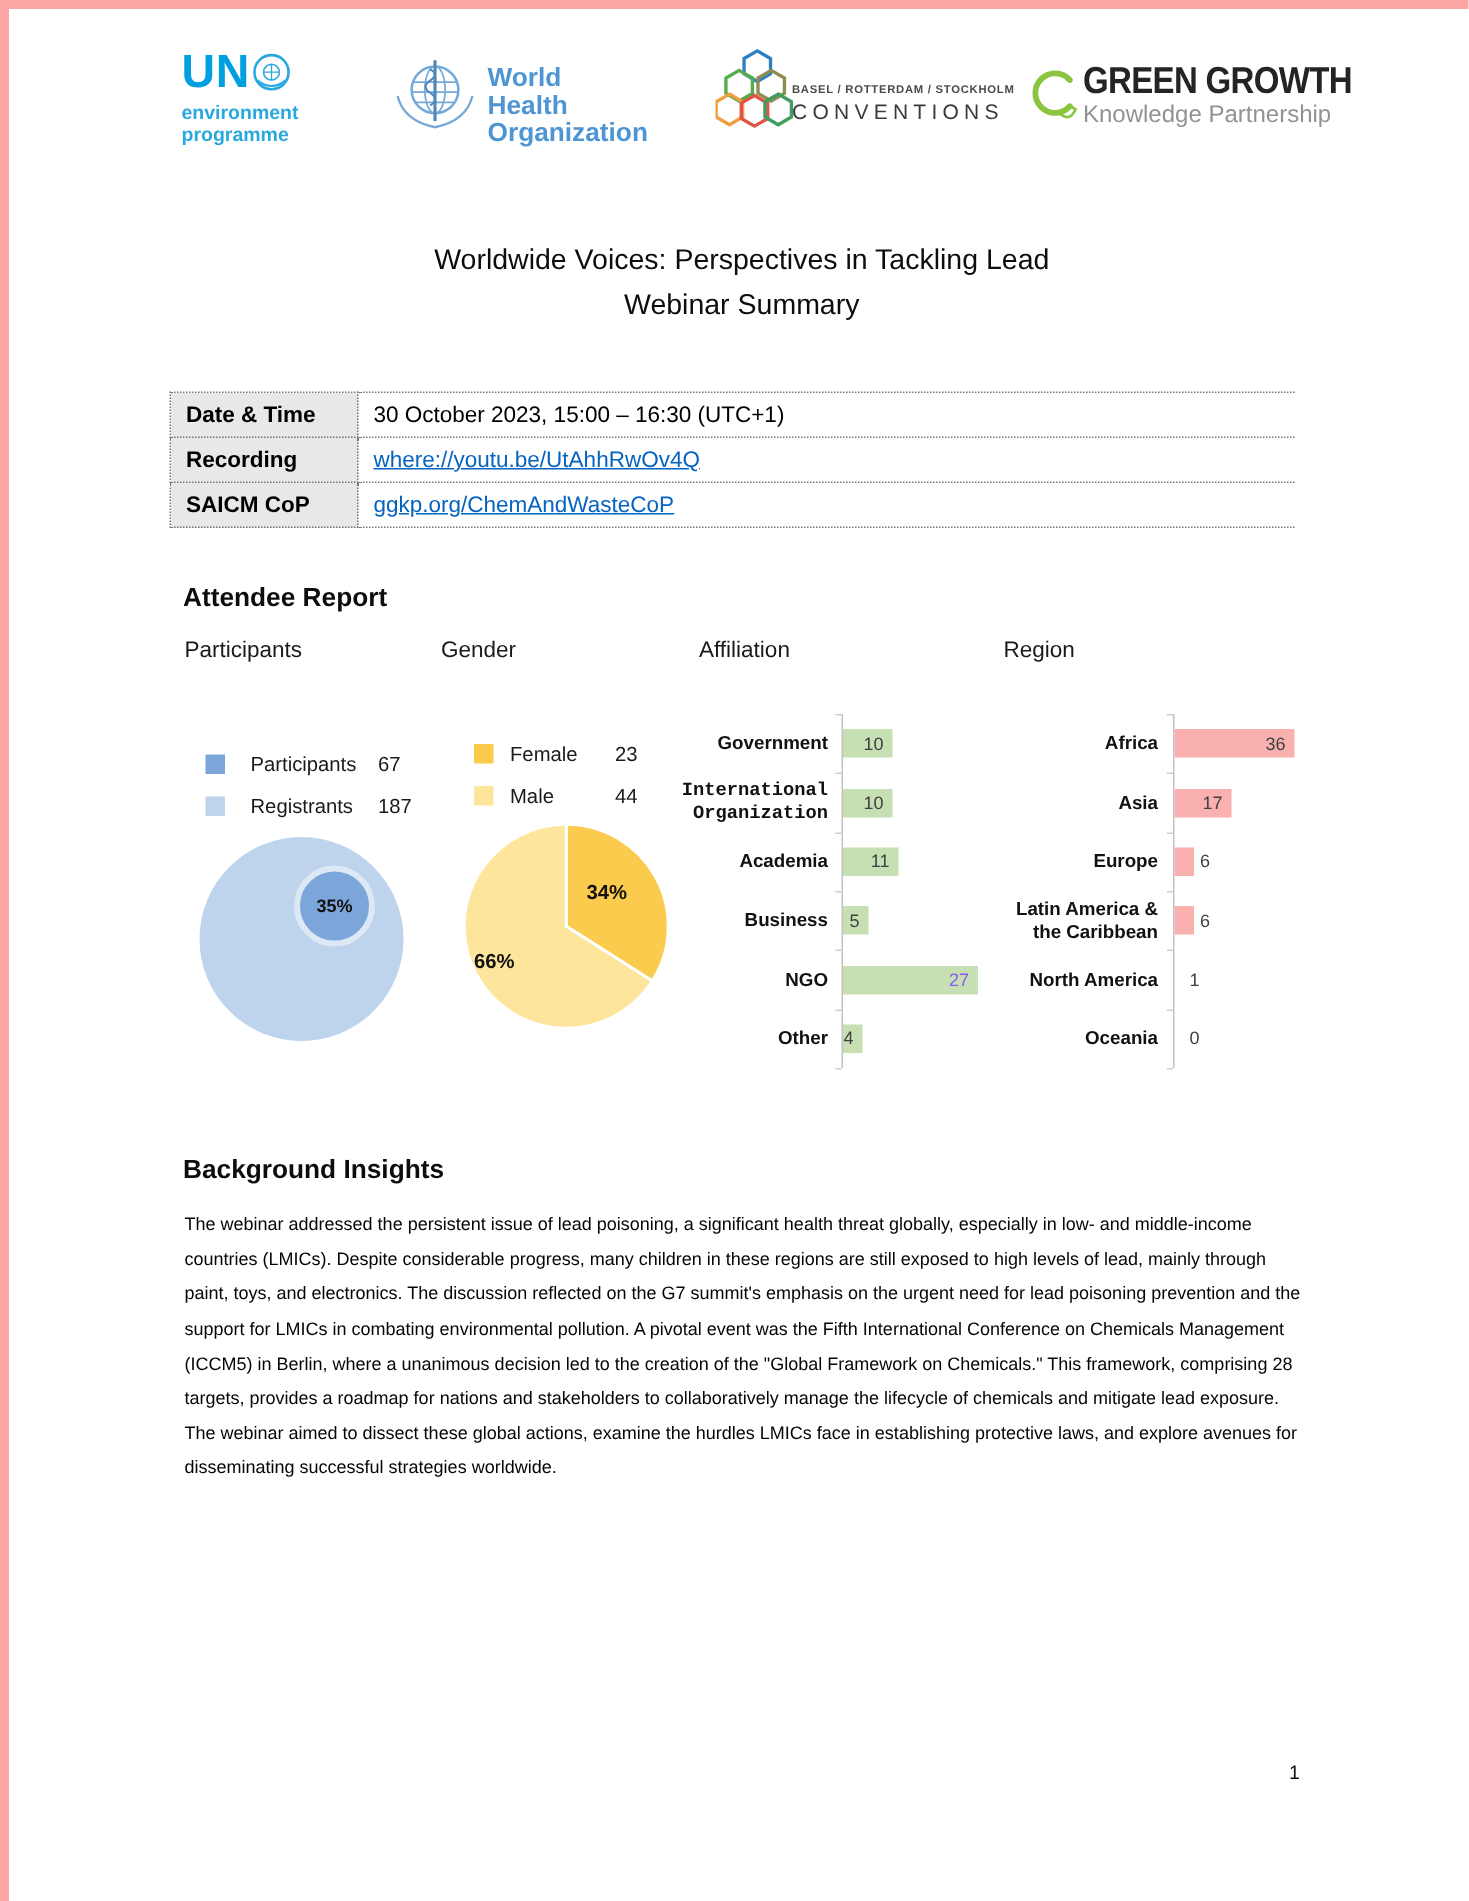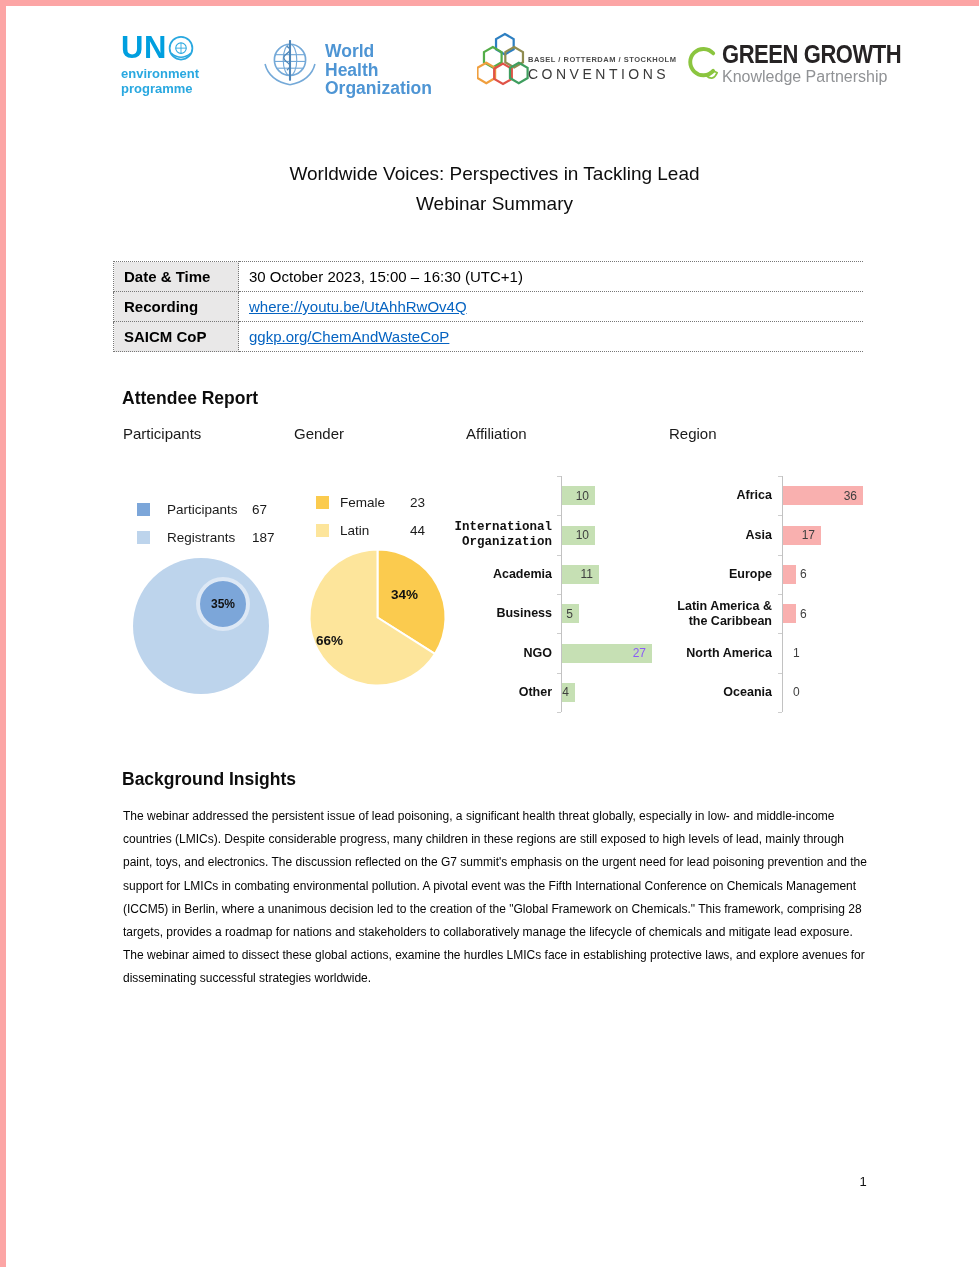--- a/index.html
+++ b/index.html
@@ -176,40 +176,41 @@
     <span>35%</span>
   </div>
 
   <div class="legend-row" style="left:310px;top:489px;">
     <span class="sq" style="margin-right: 11px; background: rgb(251, 203, 78);"></span>
     <span class="ll" style="width:70px;">Female</span>
     <span class="lv">23</span>
   </div>
   <div class="legend-row" style="left:310px;top:517px;">
     <span class="sq" style="margin-right: 11px; background: rgb(253, 229, 155);"></span>
-    <span class="ll" style="width:70px;">Latin</span>
+    <span class="ll" style="width:70px;">Male</span>
     <span class="lv">44</span>
   </div>
 
   <svg id="gender-pie" class="pie-svg" width="141" height="141" viewBox="-70.5 -70.5 141 141">
       <path d="M0,0 L0.00,-68.00 A68,68 0 0 1 57.41,36.44 Z" fill="#fbcb4e" stroke="#fff" stroke-width="2" stroke-linejoin="round"></path>
       <path d="M0,0 L57.41,36.44 A68,68 0 1 1 -0.00,-68.00 Z" fill="#fde59b" stroke="#fff" stroke-width="2" stroke-linejoin="round"></path>
     </svg>
   <div class="pie-label" style="left:385px;top:581px;">34%</div>
   <div class="pie-label" style="left:310px;top:627px;">66%</div>
 
   <div class="barchart">
       <div class="axis" style="left: 555px; top: 470px; height: 236px;"></div>
       <div class="tick" style="left: 551px; top: 470px;"></div>
       <div class="tick" style="left: 551px; top: 509px;"></div>
       <div class="tick" style="left: 551px; top: 549px;"></div>
       <div class="tick" style="left: 551px; top: 588px;"></div>
       <div class="tick" style="left: 551px; top: 627px;"></div>
       <div class="tick" style="left: 551px; top: 667px;"></div>
       <div class="tick" style="left: 551px; top: 706px;"></div>
+      <div class="cat" style="left: 386px; top: 470px; width: 160px; height: 39.3333px;">Government</div>
       <div class="bar" style="left: 556px; top: 480px; width: 33px; height: 19px; background: rgb(198, 224, 180);"></div>
       <div class="val" style="top: 482px; color: rgb(63, 63, 63); left: 583px; transform: translateX(-100%);">10</div>
       <div class="cat" style="left: 386px; top: 509.333px; width: 160px; height: 39.3333px; font-family: Liberation Mono, monospace;">International
 Organization</div>
       <div class="bar" style="left: 556px; top: 520px; width: 33px; height: 19px; background: rgb(198, 224, 180);"></div>
       <div class="val" style="top: 521px; color: rgb(63, 63, 63); left: 583px; transform: translateX(-100%);">10</div>
       <div class="cat" style="left: 386px; top: 548.667px; width: 160px; height: 39.3333px;">Academia</div>
       <div class="bar" style="left: 556px; top: 559px; width: 37px; height: 19px; background: rgb(198, 224, 180);"></div>
       <div class="val" style="top: 560px; color: rgb(63, 63, 63); left: 587px; transform: translateX(-100%);">11</div>
       <div class="cat" style="left: 386px; top: 588px; width: 160px; height: 39.3333px;">Business</div>

